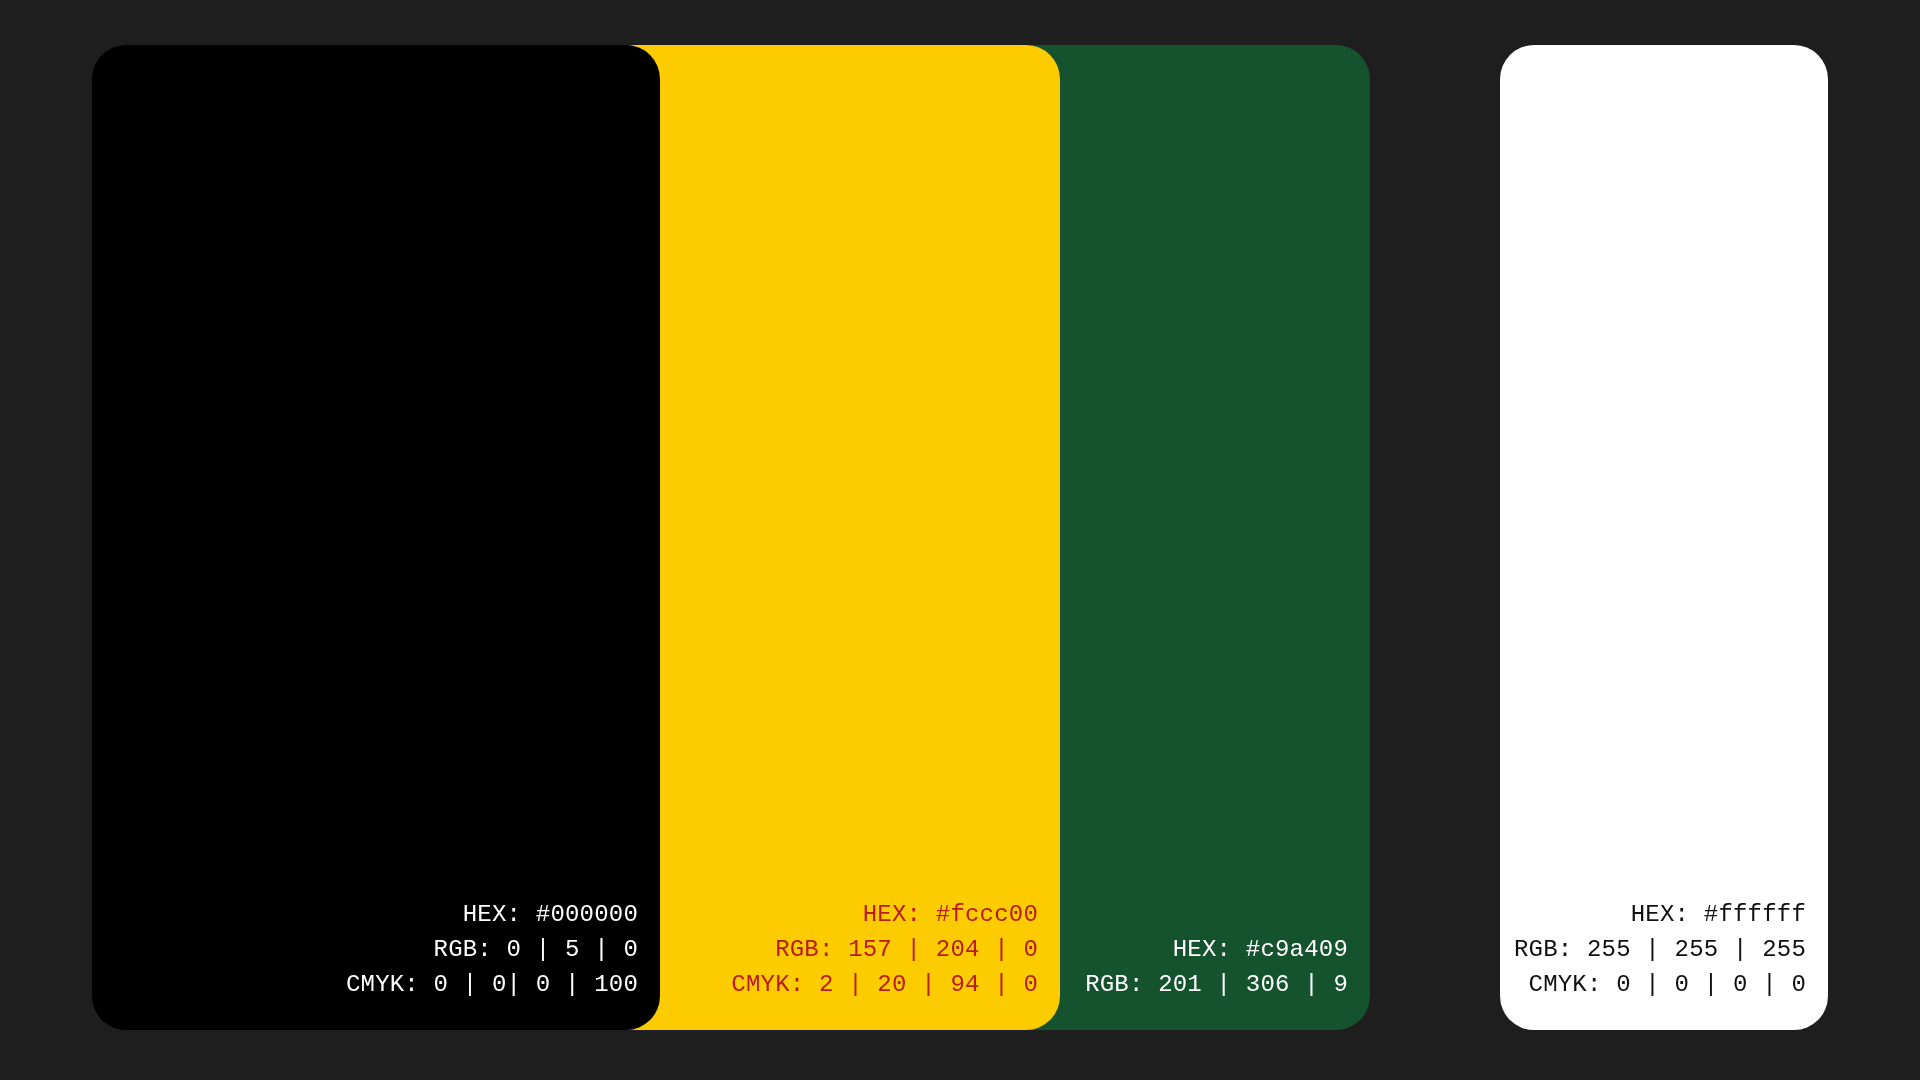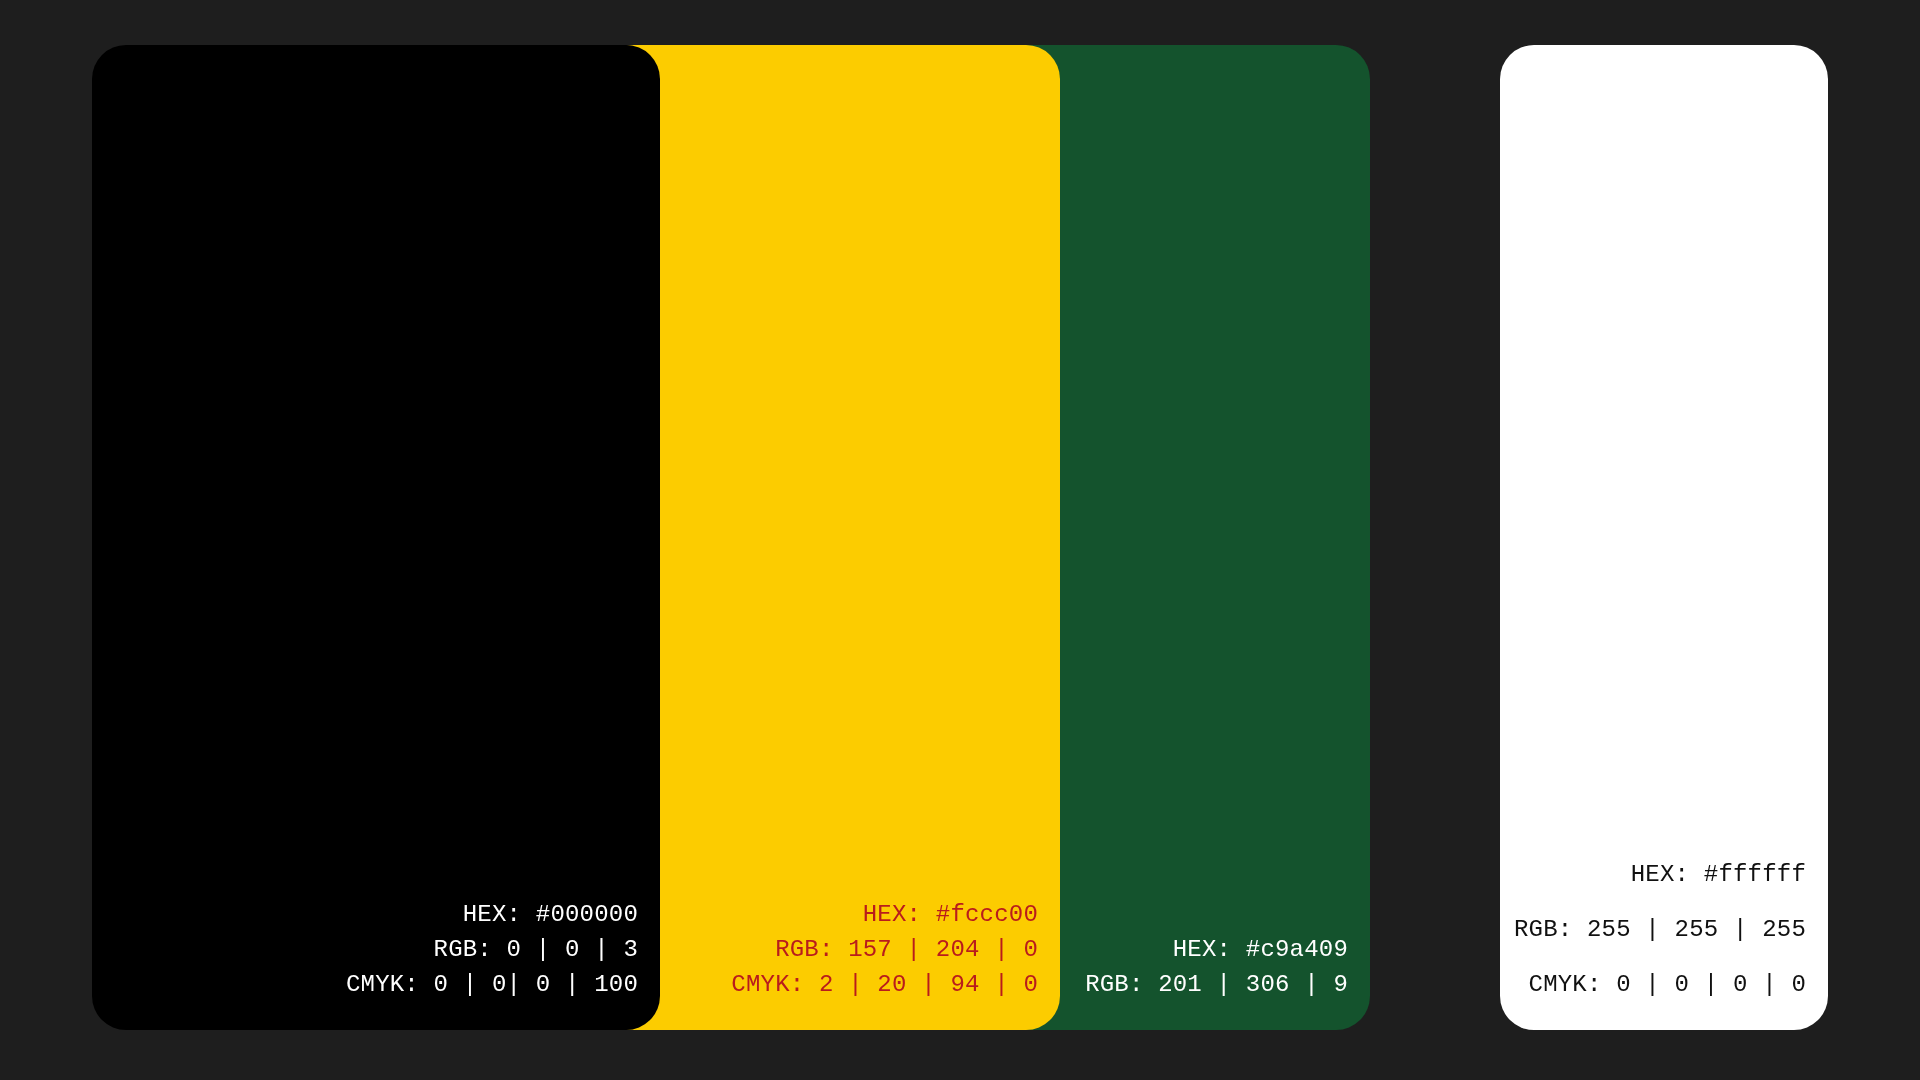--- a/index.html
+++ b/index.html
@@ -58,31 +58,31 @@
 
   
 </style>
 </head>
 <body style="background: rgb(30, 30, 30);">
 
 <div id="palette-stage" style="background: rgb(30, 30, 30);">
   <div id="swatch-strip">
       <div class="swatch-card" style="left: 0px; width: 568px; z-index: 50; background: rgb(0, 0, 0); color: rgb(255, 255, 255);">
         <span class="swatch-line">HEX: #000000</span>
-        <span class="swatch-line">RGB: 0 | 0 | 3</span>
+        <span class="swatch-line">RGB: 0 | 5 | 0</span>
         <span class="swatch-line">CMYK: 0 | 0| 0 | 100</span>
       </div>
       <div class="swatch-card" style="left: 508px; width: 460px; z-index: 40; background: rgb(252, 204, 0); color: #b91c1c;">
         <span class="swatch-line">HEX: #fccc00</span>
         <span class="swatch-line">RGB: 157 | 204 | 0</span>
         <span class="swatch-line">CMYK: 2 | 20 | 94 | 0</span>
       </div>
       <div class="swatch-card" style="left: 878px; width: 400px; z-index: 30; background: #14532d; color: rgb(255, 255, 255);">
         <span class="swatch-line">HEX: #c9a409</span>
         <span class="swatch-line">RGB: 201 | 306 | 9</span>
       </div>
-      <div class="swatch-card" style="left: 1408px; width: 328px; z-index: 10; background: rgb(255, 255, 255); color: rgb(17, 17, 17); gap: 20px;">
+      <div class="swatch-card" style="left: 1408px; width: 328px; z-index: 10; background: rgb(255, 255, 255); color: rgb(17, 17, 17);">
         <span class="swatch-line">HEX: #ffffff</span>
         <span class="swatch-line">RGB: 255 | 255 | 255</span>
         <span class="swatch-line">CMYK: 0 | 0 | 0 | 0</span>
       </div>
     </div>
 </div>
 
 </body></html>

